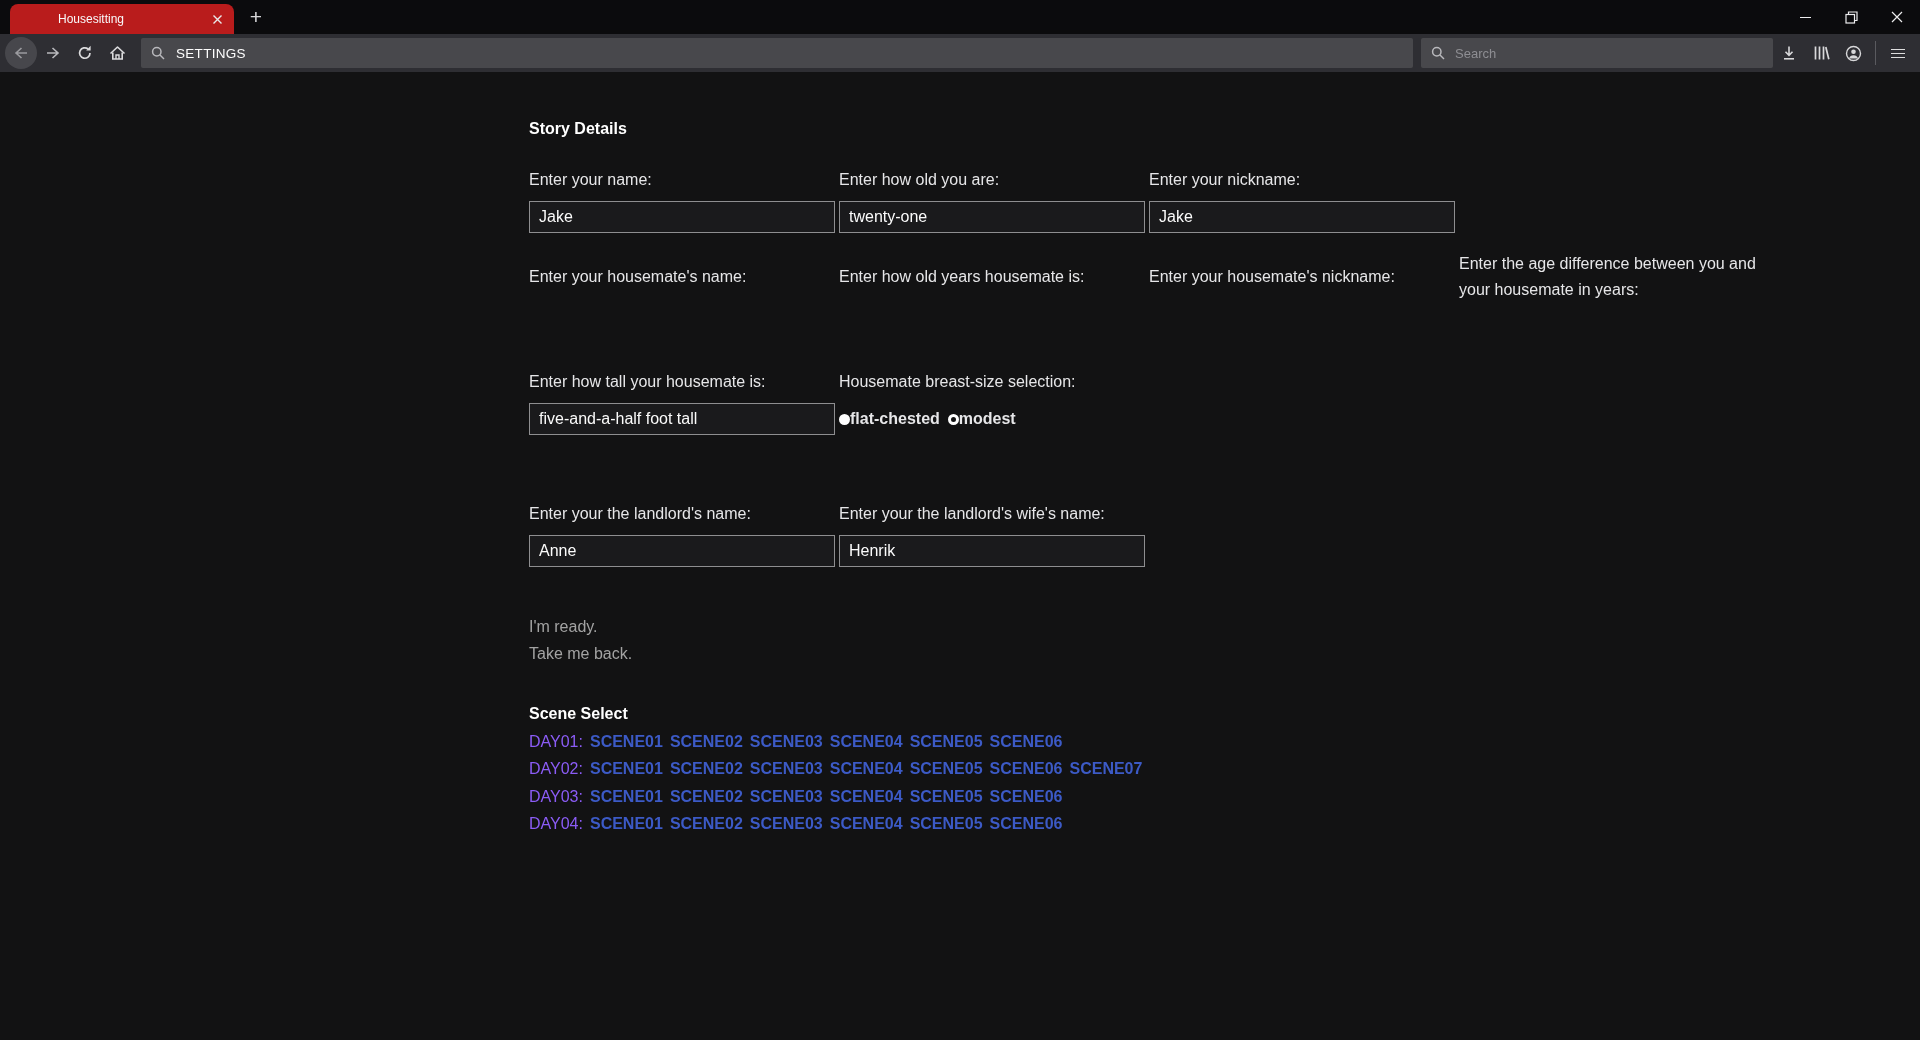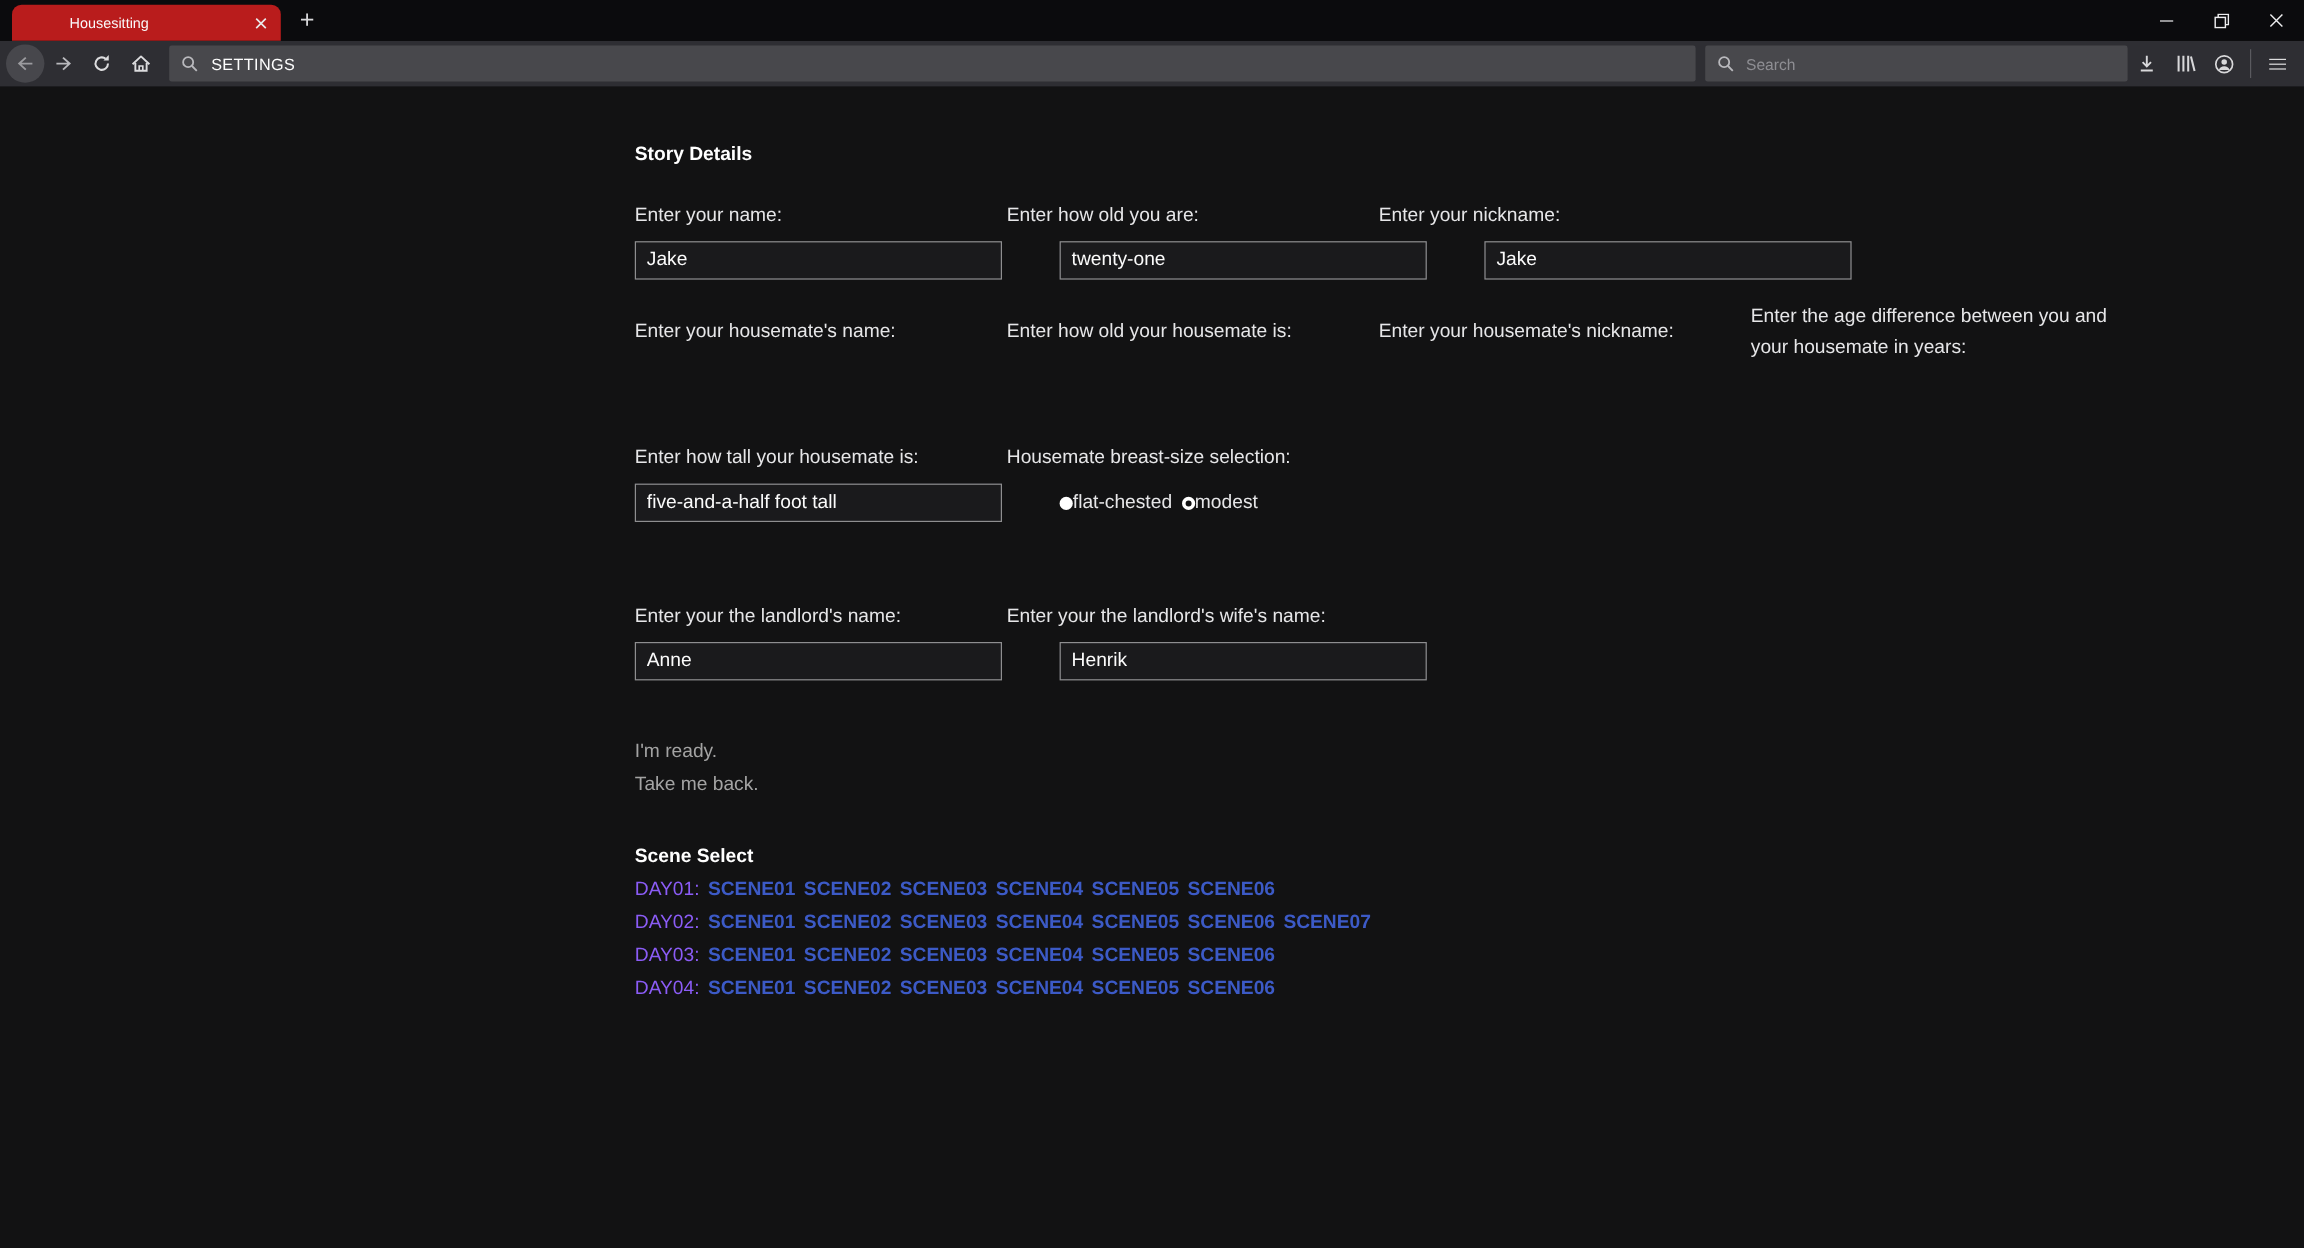--- a/index.html
+++ b/index.html
@@ -28,27 +28,27 @@
                    font-family:"Liberation Sans",sans-serif;margin-left:8px;min-width:0;}
   .searchbar input::placeholder{color:#8e8e93;}
   .toolbar-sep{width:1px;height:24px;background:#5a5a5f;margin:0 6px;flex:none;}
   .menu-bars span{display:block;width:14px;border-top:1.6px solid #dededf;margin:3px 0;}
 
   
   .content{padding:47px 0 0 529px;color:#e6e6e8;font-size:16px;}
   .page-heading{font-size:16px;font-weight:bold;color:#fff;line-height:19px;margin:0 0 29px 0;}
   .lbl-row{display:flex;align-items:center;margin-bottom:8px;}
   .lbl{width:306px;margin-right:4px;line-height:26px;flex:none;}
-  .inp-row{display:flex;gap:44px;}
+  .inp-row{display:flex;}
   .cell{width:306px;margin-right:4px;flex:none;}
   .txt{width:306px;height:32px;box-sizing:border-box;background:#1a1a1c;border:1px solid #8e8e90;
        color:#fbfbfb;font-size:16px;padding:0 9px;font-family:"Liberation Sans",sans-serif;outline:none;}
   .row-gap-sm{margin-top:18px;}
   .row-gap-lg{margin-top:66px;}
-  .radio-line{height:32px;display:flex;align-items:center;}
+  .radio-line{height:32px;display:flex;align-items:center;font-weight:bold;}
   .radio-dot{width:11px;height:11px;border-radius:50%;background:#fff;display:inline-block;flex:none;}
   .radio-ring{width:11px;height:11px;border-radius:50%;box-sizing:border-box;border:3px solid #fff;display:inline-block;flex:none;}
   .radio-opt{display:flex;align-items:center;}
   .radio-opt + .radio-opt{margin-left:8px;}
   .links-block{margin-top:46px;line-height:27px;}
   .page-link{color:#a3a3a3;text-decoration:none;display:table;}
   .scene-block{margin-top:33px;line-height:27.5px;}
   .scene-heading{font-weight:bold;color:#fff;margin:0;}
   .day-row{white-space:nowrap;}
   .day-label{color:#8b5cf6;}
@@ -166,21 +166,21 @@
     <div class="lbl">Enter your nickname:</div>
   </div>
   <div class="inp-row">
     <div class="cell"><input class="txt" value="Jake" style=""></div>
     <div class="cell"><input class="txt" value="twenty-one" style=""></div>
     <div class="cell"><input class="txt" value="Jake" style=""></div>
   </div>
 
   <div class="lbl-row row-gap-sm">
     <div class="lbl">Enter your housemate's name:</div>
-    <div class="lbl">Enter how old your housemate is:</div>
+    <div class="lbl">Enter how old years housemate is:</div>
     <div class="lbl">Enter your housemate's nickname:</div>
     <div class="lbl">Enter the age difference between you and your housemate in years:</div>
   </div>
 
   <div class="lbl-row row-gap-lg">
     <div class="lbl">Enter how tall your housemate is:</div>
     <div class="lbl">Housemate breast-size selection:</div>
   </div>
   <div class="inp-row">
     <div class="cell"><input class="txt" value="five-and-a-half foot tall" style=""></div>

